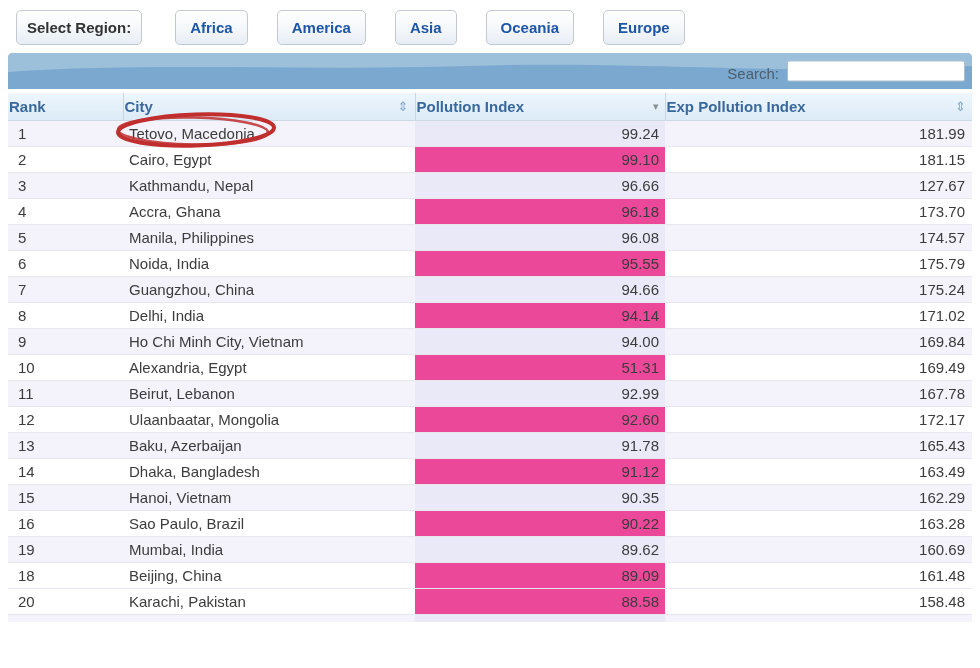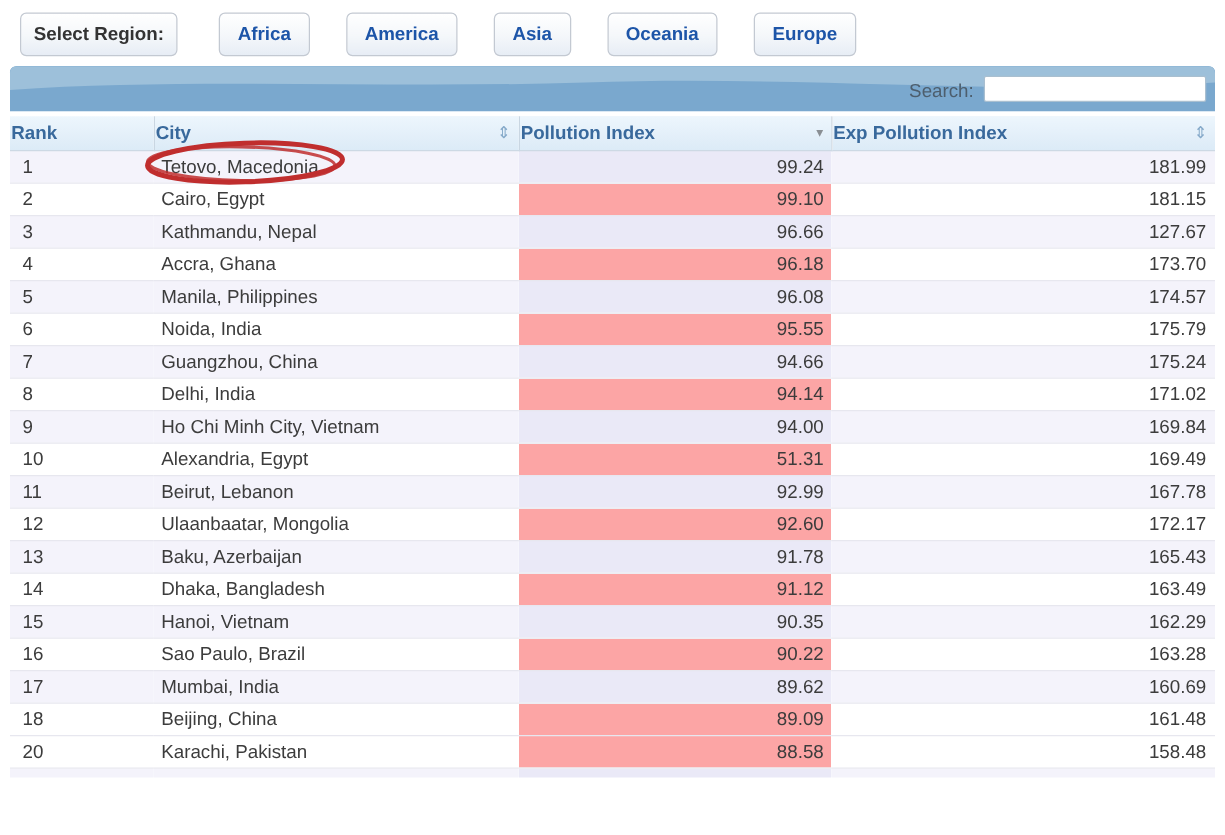--- a/index.html
+++ b/index.html
@@ -68,21 +68,21 @@
   th .sort-ico.desc { font-size:11px; color:#8a8f94; }
 
   td {
     height:26px; color:#3c3c3c;
     border-bottom:1px solid #e7e7ef;
     white-space:nowrap; overflow:hidden;
   }
   tr.odd  td { background:#f4f3fb; }
   tr.even td { background:#ffffff; }
   tr.odd  td.col-pollution { background:#eae9f7; }
-  tr.even td.col-pollution { background:#fca5a5; }
+  tr.even td.col-pollution { background:#ec4899; }
 
   .col-rank      { padding-left:10px; text-align:left; }
   .col-city      { padding-left:6px;  text-align:left; }
   .col-pollution { padding-right:6px; text-align:right; }
   .col-exp       { padding-right:7px; text-align:right; }
 
   tr.stub td { height:8px; border-bottom:none; }
 
   
   svg.annotation { position:absolute; top:0; left:0; pointer-events:none; }
@@ -229,21 +229,21 @@
           <td class="col-pollution">90.35</td>
           <td class="col-exp">162.29</td>
         </tr>
         <tr class="even">
           <td class="col-rank">16</td>
           <td class="col-city">Sao Paulo, Brazil</td>
           <td class="col-pollution">90.22</td>
           <td class="col-exp">163.28</td>
         </tr>
         <tr class="odd">
-          <td class="col-rank">17</td>
+          <td class="col-rank">19</td>
           <td class="col-city">Mumbai, India</td>
           <td class="col-pollution">89.62</td>
           <td class="col-exp">160.69</td>
         </tr>
         <tr class="even">
           <td class="col-rank">18</td>
           <td class="col-city">Beijing, China</td>
           <td class="col-pollution">89.09</td>
           <td class="col-exp">161.48</td>
         </tr>

